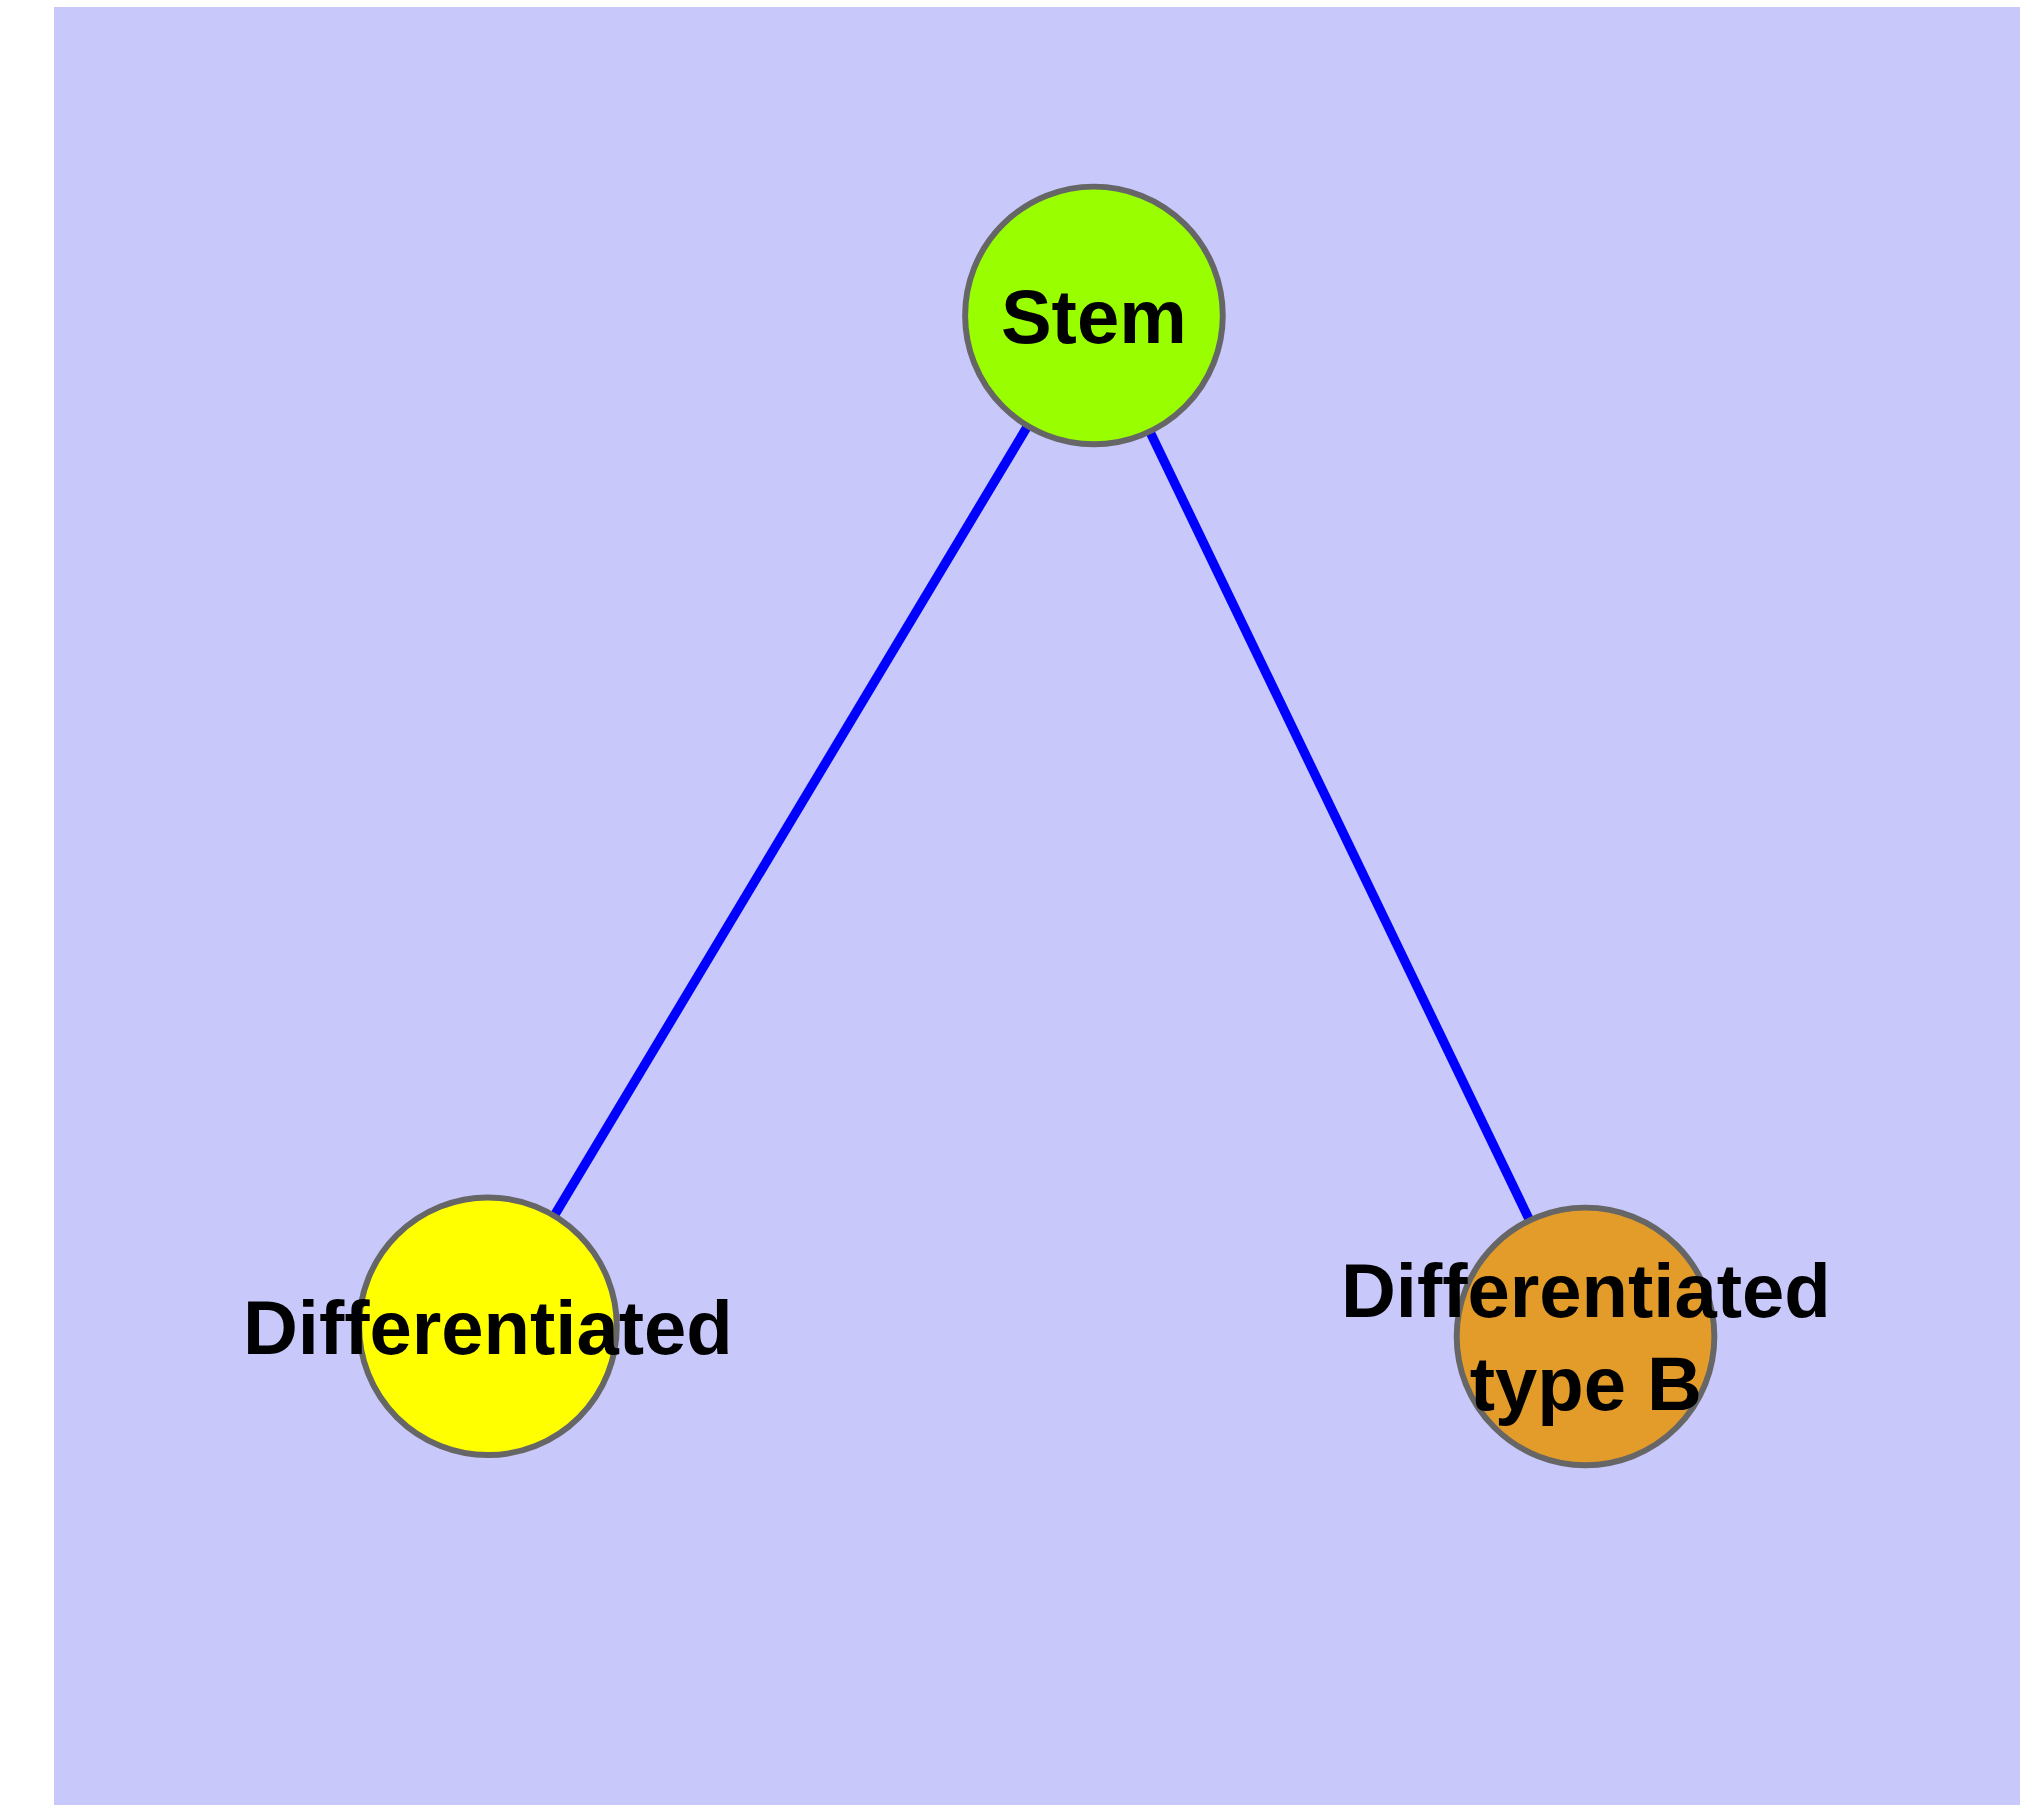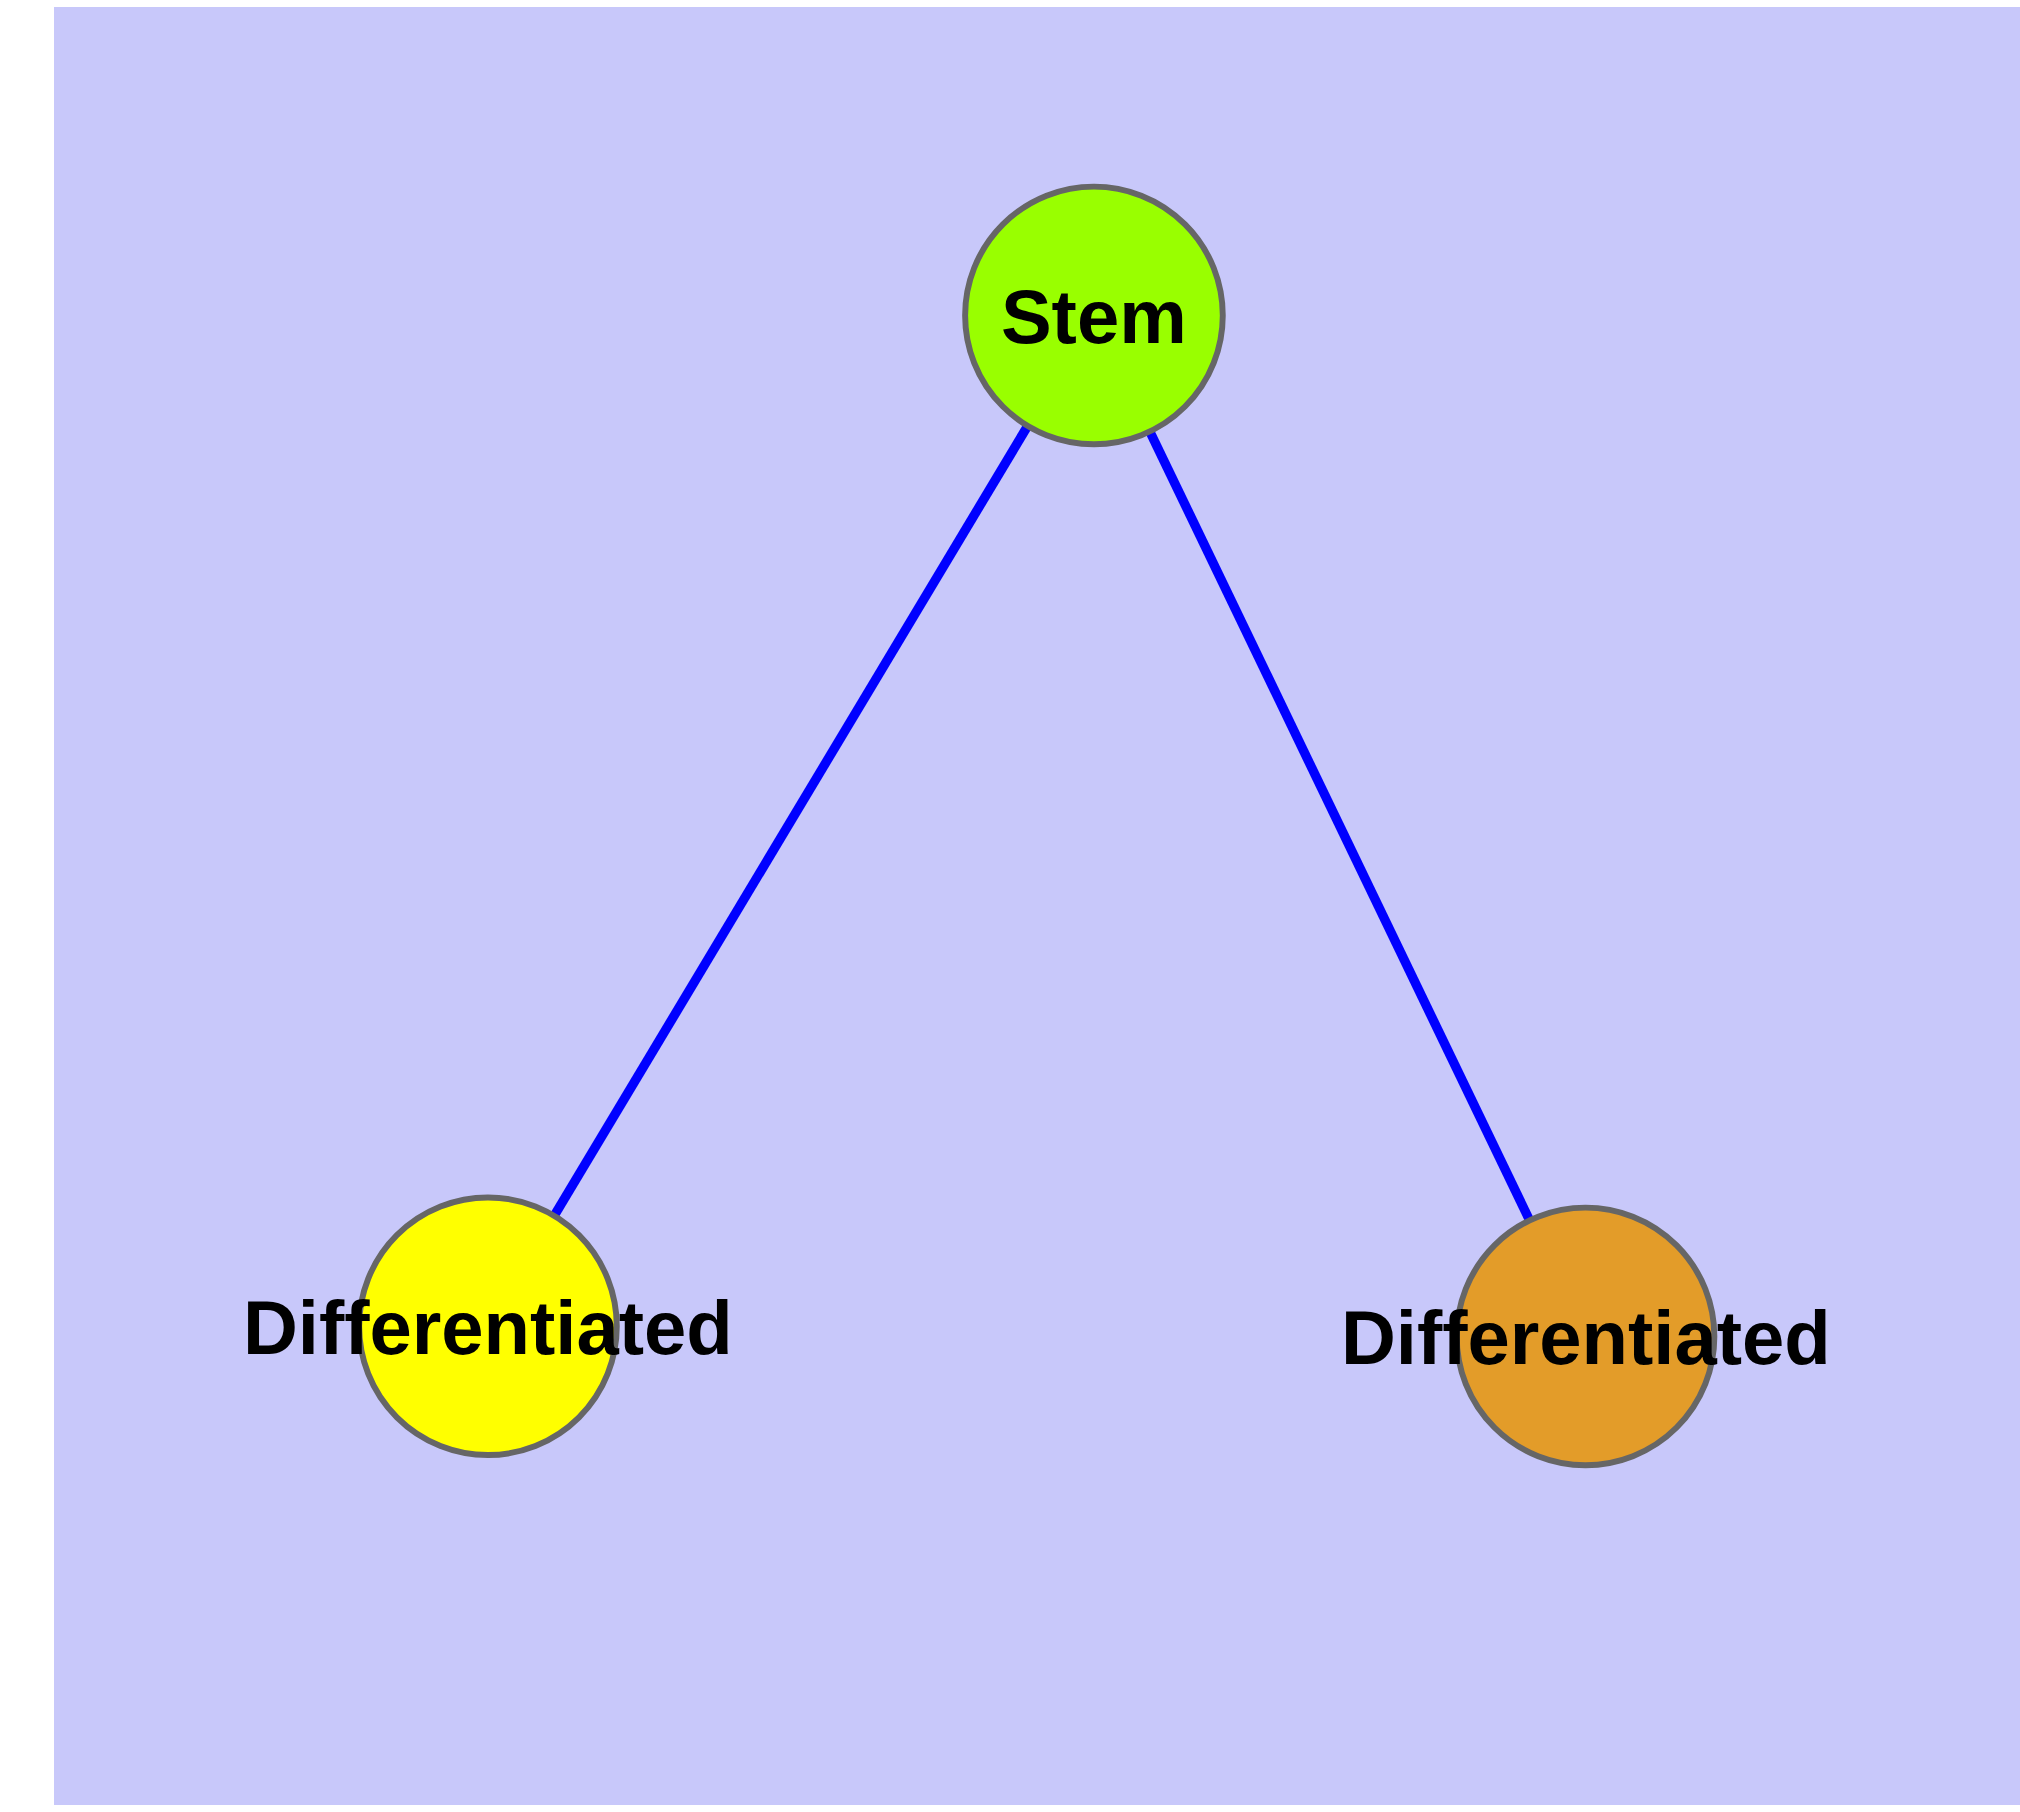--- a/index.html
+++ b/index.html
@@ -63,17 +63,18 @@
     </svg>
     <div id="labels-group">
         <div class="node-label" style="left: 1040px; top: 309px; color: rgb(0, 0, 0); font-size: 76px;">
           <div>Stem</div>
         </div>
         <div class="node-label" style="left: 434px; top: 1320px; color: rgb(0, 0, 0); font-size: 76px;">
           <div>Differentiated</div>
         </div>
         <div class="node-label" style="left: 1532px; top: 1330px; color: rgb(0, 0, 0); font-size: 76px;">
           <div>Differentiated</div>
+          <div>type B</div>
         </div>
       </div>
   </div>
 </div>
 
 
 </body></html>

